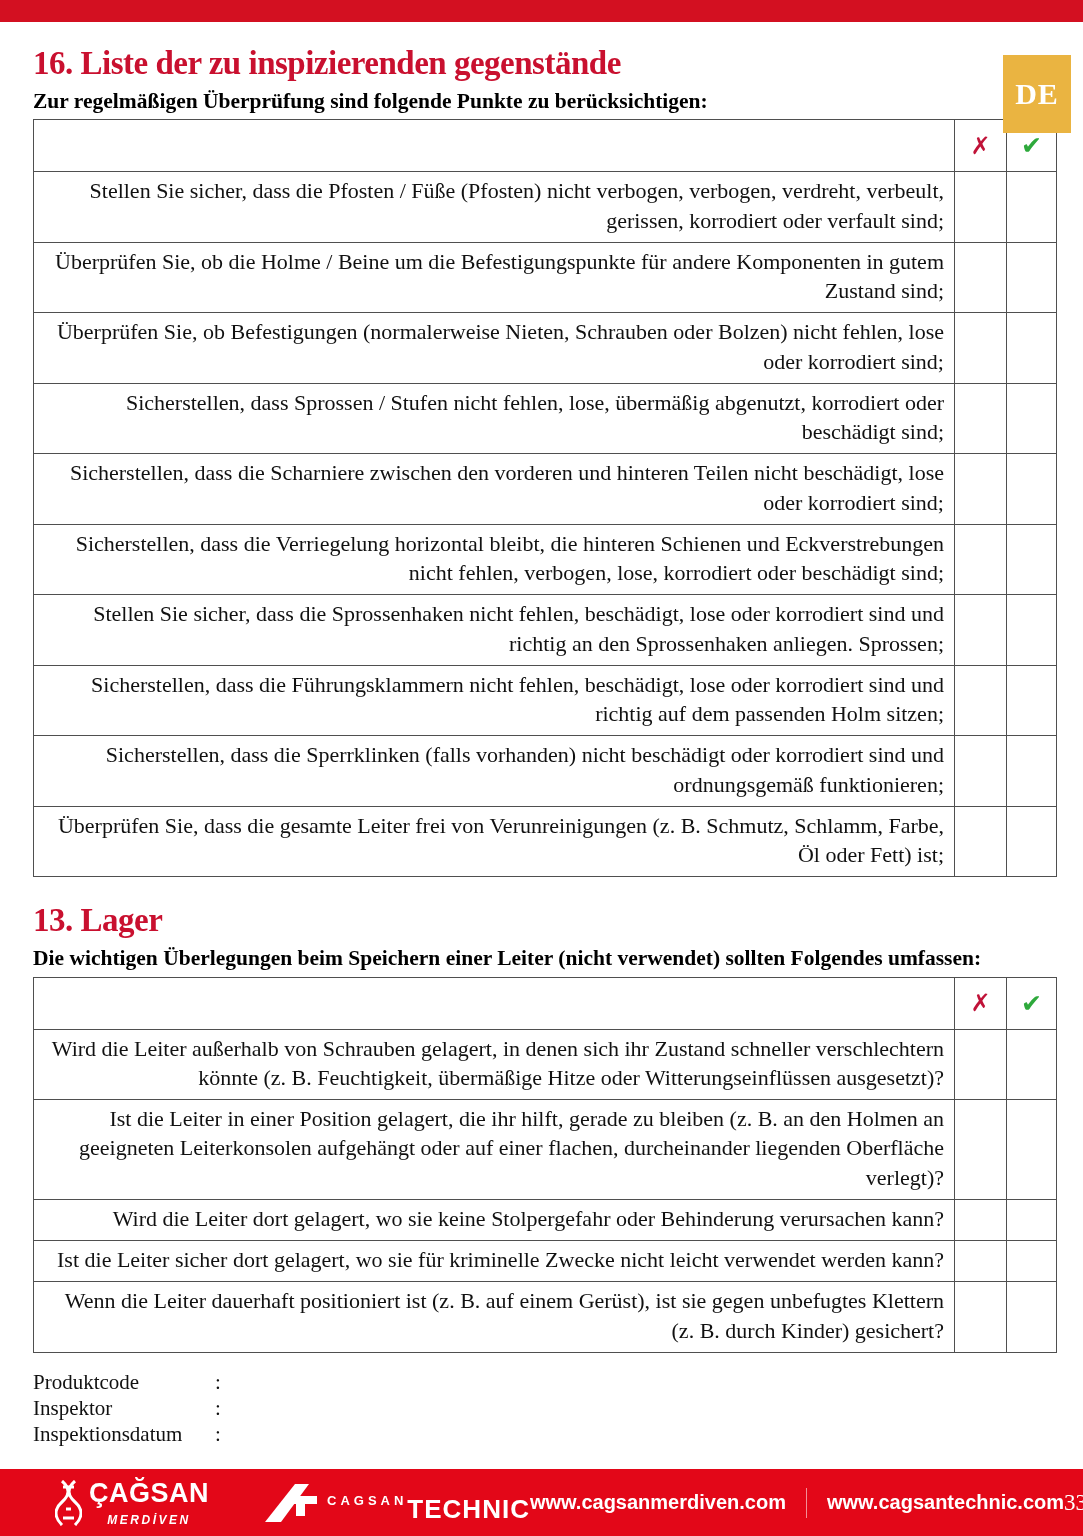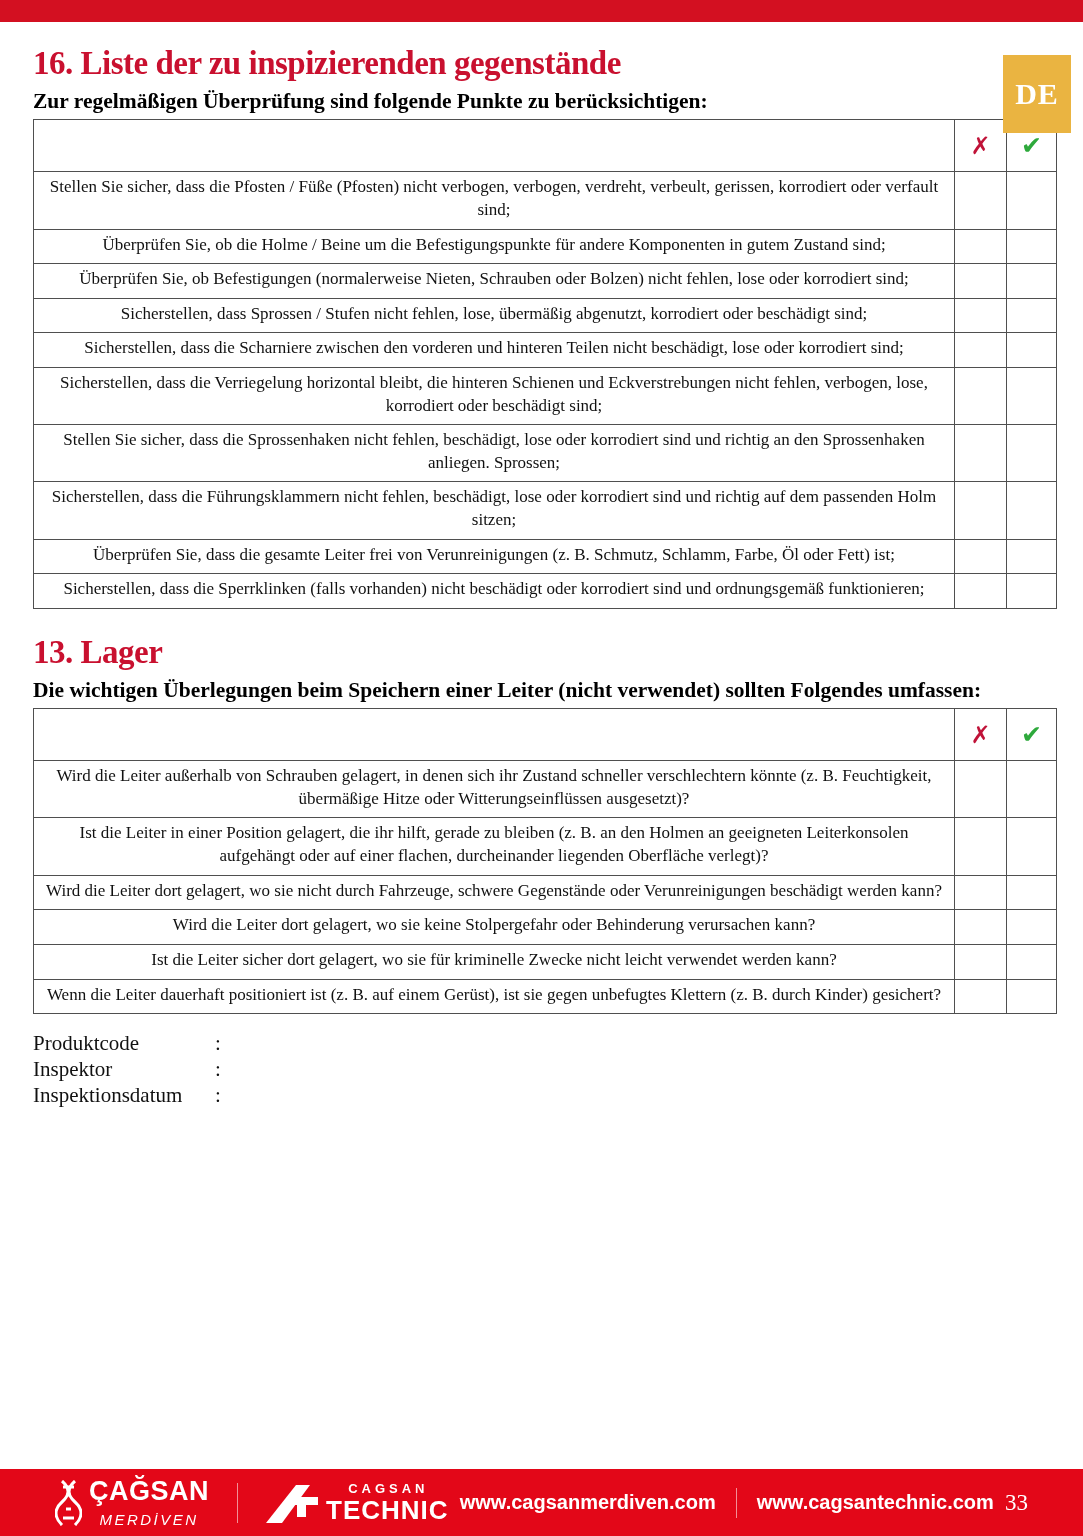--- a/index.html
+++ b/index.html
@@ -25,41 +25,41 @@
   }
   h2{margin-top:26px;}
   .subtitle{margin:8px 0 6px 0; font-size:21.5px; font-weight:bold; line-height:1.15; color:#000;}
   table.checklist{
     width:1024px; border-collapse:collapse; table-layout:fixed;
   }
   table.checklist th, table.checklist td{
     border:1px solid var(--border); vertical-align:middle;
   }
   table.checklist td.desc, table.checklist th.desc{
-    padding:4px 10px 7px 10px; font-size:17px; line-height:1.33; text-align:center;
+    padding:4px 10px 7px 10px; font-size:22px; line-height:1.33; text-align:right;
   }
   th.desc{height:40px;}
   .col-x{width:52px;} .col-c{width:50px;}
   .mark-cell{text-align:center;}
   .x-glyph{color:var(--x_mark); font-size:24px; font-weight:bold; font-style:italic; font-family:"DejaVu Sans",sans-serif;}
   .c-glyph{color:var(--check_mark); font-size:25px; font-weight:bold; font-family:"DejaVu Sans",sans-serif;}
   .fields{margin-top:16px; font-size:21px; line-height:1.24;}
   .field{display:grid; grid-template-columns:182px auto;}
   .footer{
     position:absolute; left:0; bottom:0; width:100%; height:67px; background:var(--footer_red);
     display:flex; align-items:center; color:#fff;
     font-family:"Liberation Sans","DejaVu Sans",sans-serif;
   }
   .brand1{display:flex; align-items:center; gap:7px; margin-left:55px;}
   .brand1-text{display:flex; flex-direction:column; line-height:1;text-align:center;}
   .brand1-name{font-size:27px; font-weight:bold; letter-spacing:0.5px;}
-  .brand1-sub{font-size:15px; font-weight:normal; font-style:italic; letter-spacing:2.5px; margin-top:7px; align-self:center;}
+  .brand1-sub{font-size:12px; font-weight:bold; font-style:italic; letter-spacing:2.5px; margin-top:7px; align-self:center;}
   .logo-divider{width:1px; height:40px; background:rgba(255,255,255,.55); margin:0 28px;}
   .brand2{display:flex; align-items:flex-end; gap:8px;}
-  .brand2-text{display:flex; flex-direction:column; line-height:1;text-align:center;}
+  .brand2-text{display:flex; flex-direction:row; line-height:1;}
   .brand2-top{font-size:13px; font-weight:bold; letter-spacing:4px; margin-left:2px;}
   .brand2-bottom{font-size:26px; font-weight:bold; letter-spacing:1px; margin-top:2px;}
   .footer-urls{display:flex; align-items:center; gap:20px; margin-left:auto; font-size:20px; font-weight:bold;}
   .url-divider{width:1px; height:30px; background:rgba(255,255,255,.55);}
   .pagenum{
     margin-left:auto; margin-right:55px; font-size:23px; font-weight:normal;
     font-family:"Liberation Serif","DejaVu Serif",serif;
   }
 </style>
 </head>
@@ -126,26 +126,26 @@
             <td class="desc">Stellen Sie sicher, dass die Sprossenhaken nicht fehlen, beschädigt, lose oder korrodiert sind und richtig an den Sprossenhaken anliegen. Sprossen;</td>
             <td></td>
             <td></td>
           </tr>
         <tr>
             <td class="desc">Sicherstellen, dass die Führungsklammern nicht fehlen, beschädigt, lose oder korrodiert sind und richtig auf dem passenden Holm sitzen;</td>
             <td></td>
             <td></td>
           </tr>
         <tr>
+            <td class="desc">Sicherstellen, dass die Sperrklinken (falls vorhanden) nicht beschädigt oder korrodiert sind und ordnungsgemäß funktionieren;</td>
+            <td></td>
+            <td></td>
+          </tr>
+        <tr>
             <td class="desc">Überprüfen Sie, dass die gesamte Leiter frei von Verunreinigungen (z. B. Schmutz, Schlamm, Farbe, Öl oder Fett) ist;</td>
-            <td></td>
-            <td></td>
-          </tr>
-        <tr>
-            <td class="desc">Sicherstellen, dass die Sperrklinken (falls vorhanden) nicht beschädigt oder korrodiert sind und ordnungsgemäß funktionieren;</td>
             <td></td>
             <td></td>
           </tr>
       </tbody>
     </table>
 
     <h2>13. Lager</h2>
     <p class="subtitle">Die wichtigen Überlegungen beim Speichern einer Leiter (nicht verwendet) sollten Folgendes umfassen:</p>
 
     <table class="checklist">
@@ -162,25 +162,20 @@
         </tr>
       </thead>
       <tbody>
         <tr>
             <td class="desc">Wird die Leiter außerhalb von Schrauben gelagert, in denen sich ihr Zustand schneller verschlechtern könnte (z. B. Feuchtigkeit, übermäßige Hitze oder Witterungseinflüssen ausgesetzt)?</td>
             <td></td>
             <td></td>
           </tr>
         <tr>
             <td class="desc">Ist die Leiter in einer Position gelagert, die ihr hilft, gerade zu bleiben (z. B. an den Holmen an geeigneten Leiterkonsolen aufgehängt oder auf einer flachen, durcheinander liegenden Oberfläche verlegt)?</td>
-            <td></td>
-            <td></td>
-          </tr>
-        <tr>
-            <td class="desc">Wird die Leiter dort gelagert, wo sie nicht durch Fahrzeuge, schwere Gegenstände oder Verunreinigungen beschädigt werden kann?</td>
             <td></td>
             <td></td>
           </tr>
         <tr>
             <td class="desc">Wird die Leiter dort gelagert, wo sie keine Stolpergefahr oder Behinderung verursachen kann?</td>
             <td></td>
             <td></td>
           </tr>
         <tr>
             <td class="desc">Ist die Leiter sicher dort gelagert, wo sie für kriminelle Zwecke nicht leicht verwendet werden kann?</td>

